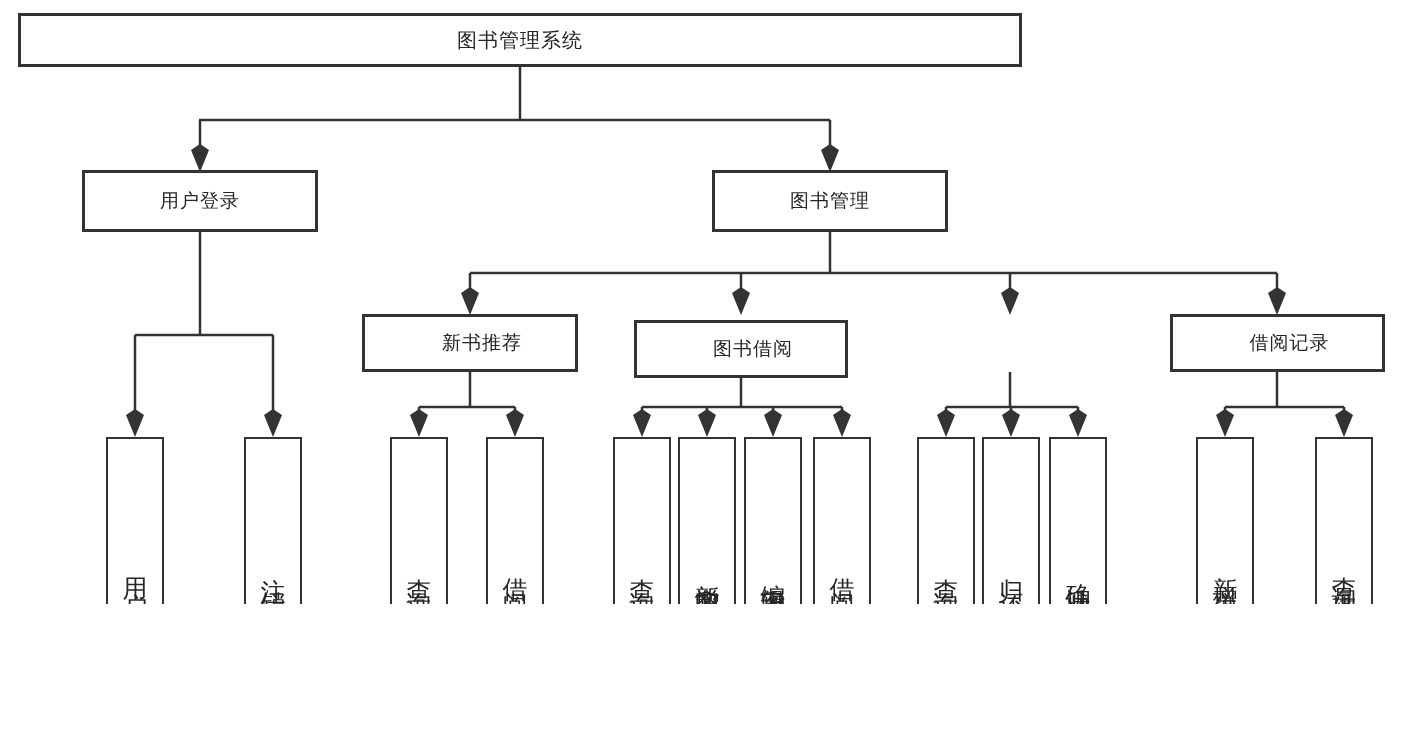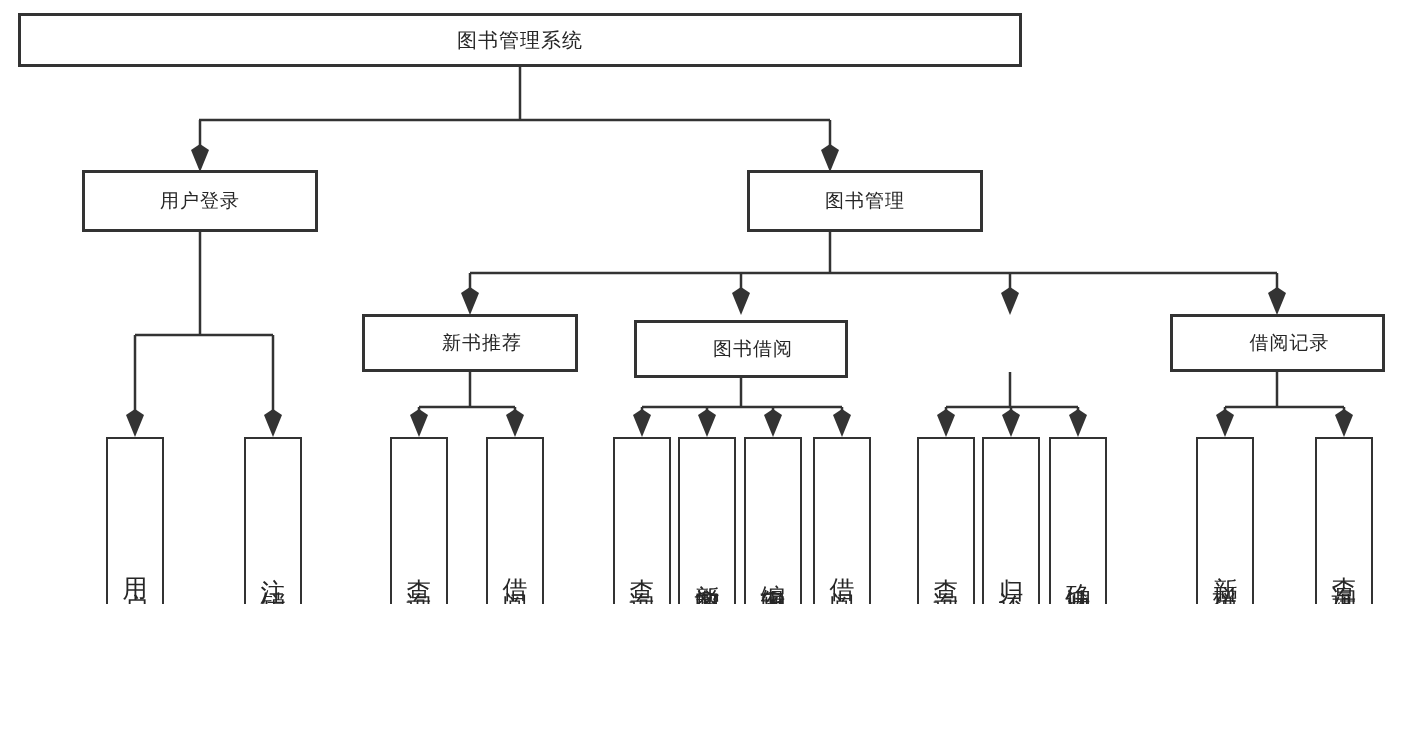--- a/index.html
+++ b/index.html
@@ -31,21 +31,21 @@
     align-items: center;
     justify-content: center;
     font-size: 19px;
     color: #262626;
     z-index: 2;
     letter-spacing: 1px;
   }
   .root { left: 18px; top: 13px; width: 1004px; height: 54px; font-size: 20px; }
   .l2 { top: 170px; width: 236px; height: 62px; }
   .l2.a { left: 82px; }
-  .l2.b { left: 747px; }
+  .l2.b { left: 712px; }
   .l3 { top: 314px; height: 58px; padding-left: 24px; }
   .l3.a { left: 362px; width: 216px; }
   .l3.b { left: 634px; width: 214px; margin-top: 6px; }
   .l3.c { left: 902px; width: 215px; }
   .l3.d { left: 1170px; width: 215px; }
   .vbox {
     position: absolute;
     top: 437px;
     width: 58px;
     height: 298px;

